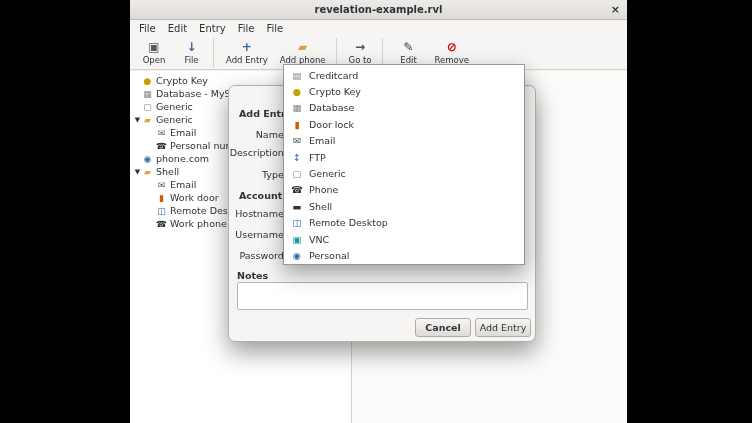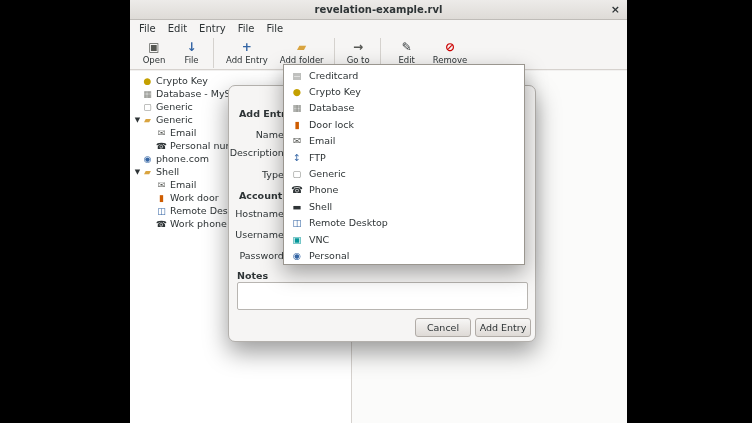--- a/index.html
+++ b/index.html
@@ -49,21 +49,21 @@
   .dlg-notes-title { position:absolute; left:8px; top:184px; font-weight:bold; }
   .dlg-label { position:absolute; left:0; width:58px; text-align:right; }
   .lbl-name { top:43px; } .lbl-desc { top:61px; } .lbl-type { top:83px; }
   .lbl-host { top:122px; } .lbl-user { top:143px; } .lbl-pass { top:164px; }
   .notes-area { position:absolute; left:8px; top:196px; width:291px; height:28px;
                 background:#fff; border:1px solid #b8b5b1; border-radius:2px; resize:none;
                 font-family:"DejaVu Sans", sans-serif; font-size:9.5px; }
   .dlg-btn { position:absolute; top:232px; width:56px; height:19px;
              background:linear-gradient(#f7f6f5,#dedad6); border:1px solid #b1aca7; border-radius:3px;
              display:flex; align-items:center; justify-content:center; font-size:9.5px; color:#2e3436; }
-  .btn-cancel { left:186px; } .btn-add { left:246px; }
+  .btn-cancel { left:186px;font-weight:bold; } .btn-add { left:246px; }
 
   
   .dropdown { position:absolute; left:153px; top:64px; width:242px; height:201px;
               background:#ffffff; border:1px solid #9a968f; box-shadow:0 8px 20px rgba(0,0,0,.35);
               z-index:10; padding:2px 0; }
   .dd-item { height:16.4px; display:flex; align-items:center; padding-left:7px;
              font-size:9.5px; color:#2e3436; }
   .dd-icon { display:inline-block; width:12px; font-size:9.5px; text-align:center; margin-right:6px; }
 </style>
 </head>
@@ -102,21 +102,21 @@
           <span>File</span>
         </div>
 
         <div class="toolbar-button">
           <span class="tb-icon" style="color: rgb(52, 101, 164);">+</span>
           <span>Add Entry</span>
         </div>
 
         <div class="toolbar-button group-end">
           <span class="tb-icon" style="color: rgb(217, 164, 64);">▰</span>
-          <span>Add folder</span>
+          <span>Add phone</span>
         </div>
 
         <div class="toolbar-button group-end">
           <span class="tb-icon" style="color: rgb(85, 87, 83);">→</span>
           <span>Go to</span>
         </div>
 
         <div class="toolbar-button">
           <span class="tb-icon" style="color: rgb(46, 52, 54);">✎</span>
           <span>Edit</span>

